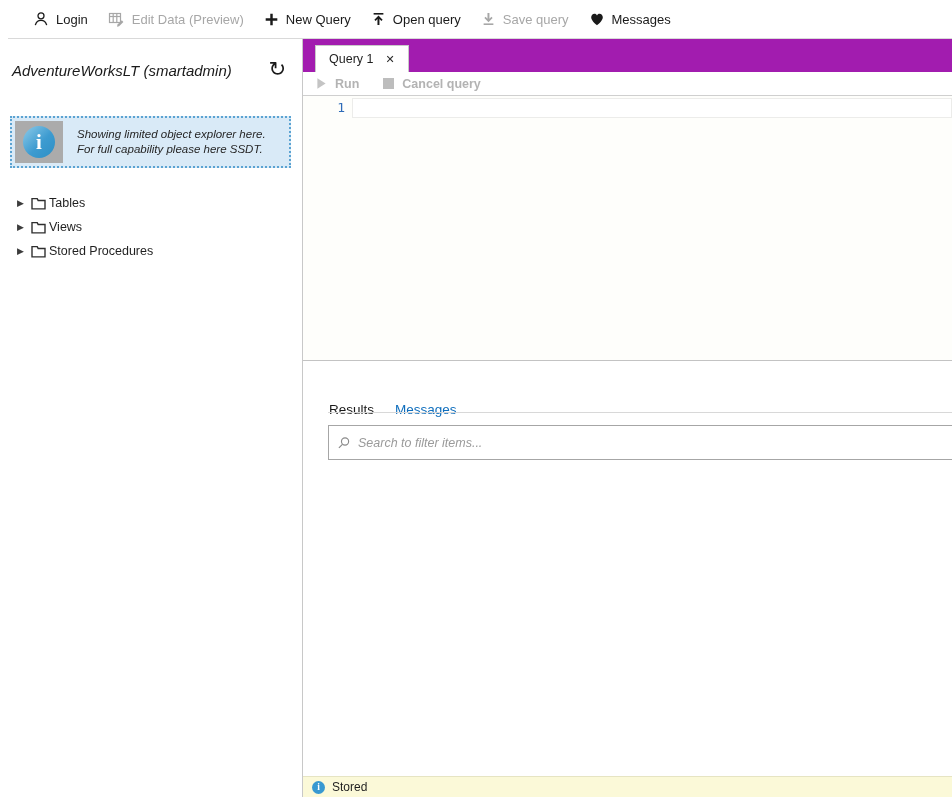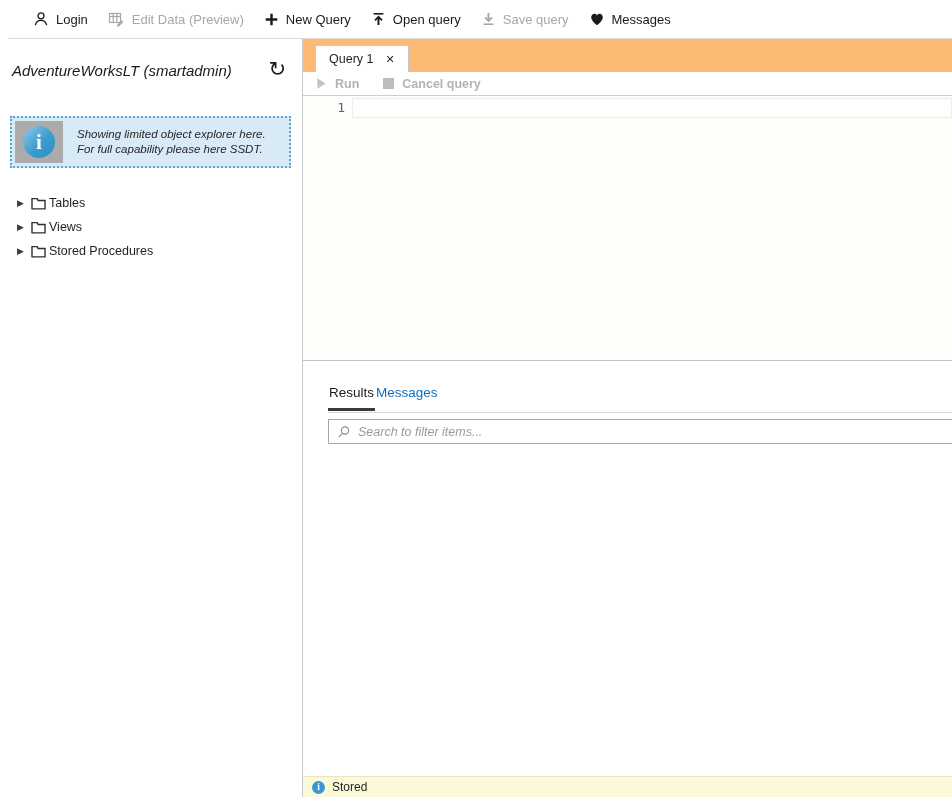--- a/index.html
+++ b/index.html
@@ -37,21 +37,21 @@
                  line-height:15px; color:#262626;font-style:italic; }
   .tree { margin-top:23px; }
   .tree-item { display:flex; align-items:center; height:24px; padding-left:17px;
                font-size:12.5px; color:#1f1f1f; cursor:pointer; }
   .tree-expander { width:14px; font-size:9px; color:#3c3c3c; }
   .tree-folder { display:flex; align-items:center; margin-right:3px; }
 
   
   .rightpane { position:absolute; top:39px; left:303px; right:0; bottom:0;
                display:flex; flex-direction:column; background:#fff; }
-  .tabbar { height:33px; flex:none; background:#fdba74; position:relative; }
+  .tabbar { height:33px; flex:none; background:#a21caf; position:relative; }
   .querytab { position:absolute; left:12px; top:6px; bottom:0; background:#fff;
               border:1px solid #c9c9c9; border-bottom:none;
               display:flex; align-items:center; gap:12px; padding:0 13px;
               font-size:12.5px; color:#1f1f1f; cursor:pointer; }
   .tab-close { font-size:11px; color:#2b2b2b; cursor:pointer; line-height:1; }
 
   .runbar { height:24px; flex:none; background:#fff; border-bottom:1px solid #cfcfcf;
             display:flex; align-items:center; padding-left:13px; gap:24px; }
   .run-item { display:flex; align-items:center; gap:8px; font-size:12.5px;
               font-weight:bold; color:#b3b3b3; }
@@ -59,28 +59,28 @@
 
   .editor { height:265px; flex:none; background:#fefefb;
             border-bottom:1px solid #c3c3c3; position:relative; cursor:text; }
   .cur-line { position:absolute; left:49px; right:0; top:2px; height:20px;
               background:#fff; border:1px solid #ececea; }
   .line-num { position:absolute; left:0; top:2px; width:42px; height:20px;
               text-align:right; font-family:"DejaVu Sans Mono", monospace;
               font-size:13px; line-height:20px; color:#2e6bb8; }
 
   .results { flex:1; position:relative; background:#fff; }
-  .res-tabs { position:absolute; top:24px; left:25px; display:flex; }
+  .res-tabs { position:absolute; top:41px; left:25px; display:flex; gap:19px; }
   .res-tab { font-size:13.5px; padding:0 1px 8px; border-bottom:3px solid transparent;
              cursor:pointer; }
   .res-tab.active { color:#1a1a1a; border-bottom-color:#3a3a3a; }
   .res-tab.inactive { color:#0f6ebd; }
   .res-divider { position:absolute; top:51px; left:25px; right:0; height:1px;
                  background:#d8d8d8; }
-  .searchbox { position:absolute; top:58px; left:25px; right:0; height:25px;
+  .searchbox { position:absolute; top:64px; left:25px; right:0; height:35px;
                border:1px solid #a6a6a6; border-right:none; background:#fff;
                display:flex; align-items:center; padding-left:8px; gap:7px; }
   .searchbox input { flex:1; border:none; outline:none; background:transparent;
                      font-family:"Liberation Sans", sans-serif; font-size:12.5px;
                      color:#333; height:100%; }
   .searchbox input::placeholder { font-style:italic; color:#9a9a9a; }
 
   .statusbar { height:21px; flex:none; background:#fbf9d8; border-top:1px solid #e6e4c3;
                display:flex; align-items:center; padding-left:9px; gap:7px;
                font-size:12px; color:#1f1f1f; }

